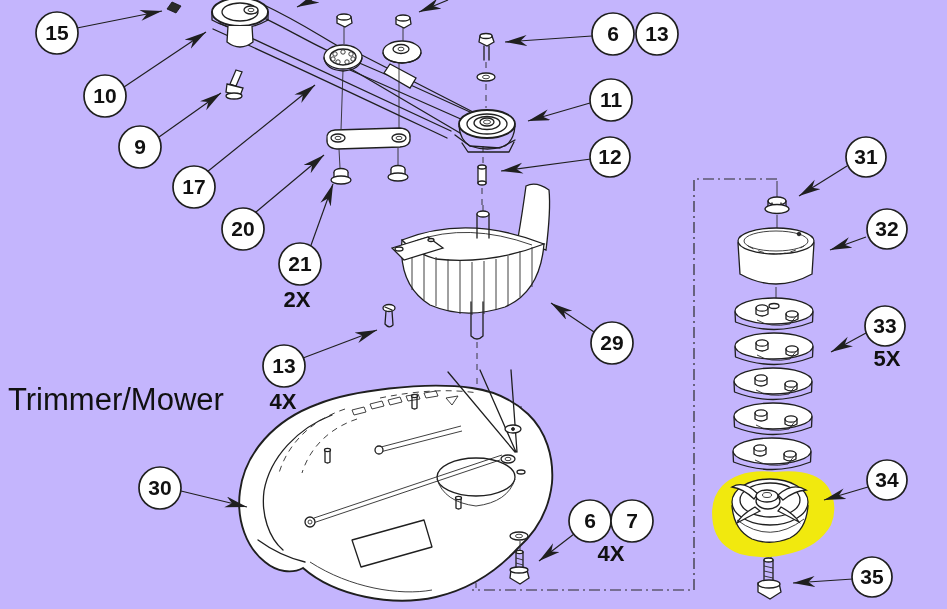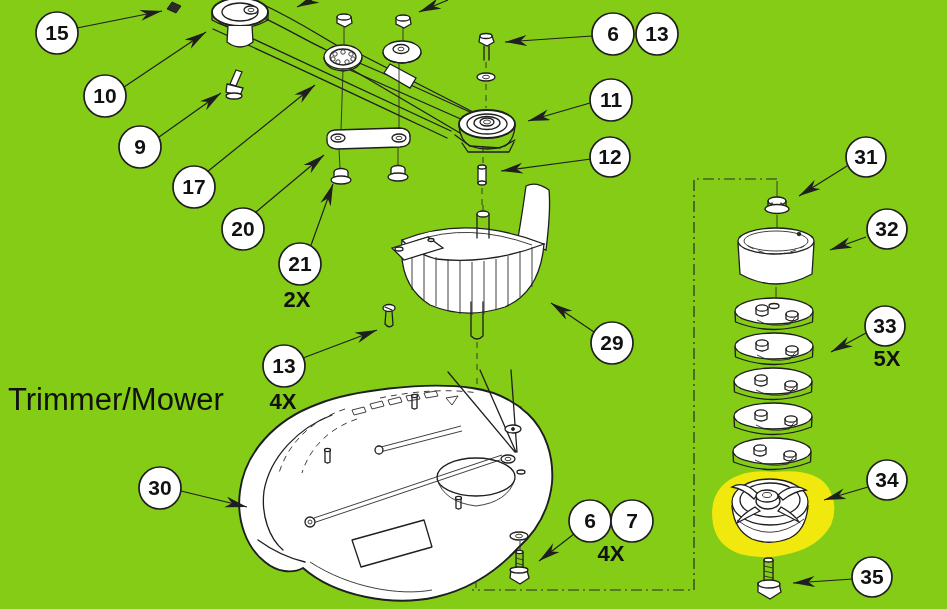--- a/index.html
+++ b/index.html
@@ -1,16 +1,16 @@
 <!DOCTYPE html>
 <html><head>
 <meta charset="utf-8">
 <style>
   html,body{margin:0;padding:0;background:#fff;}
-  .stage{position:relative;width:947px;height:609px;background:#84cc16;overflow:hidden;
+  .stage{position:relative;width:947px;height:609px;background:#c4b5fd;overflow:hidden;
          font-family:"Liberation Sans",sans-serif;}
   svg{position:absolute;left:0;top:0;}
   .ln{fill:none;stroke:#1f1f1f;stroke-width:1.3;stroke-linecap:round;stroke-linejoin:round;}
   .thin{fill:none;stroke:#2a2a2a;stroke-width:.9;}
   .fw{fill:#fff;stroke:#1f1f1f;stroke-width:1.3;}
   .fw2{fill:#fff;stroke:#1f1f1f;stroke-width:1.9;}
   .dark{fill:#2b2b2b;stroke:#111;stroke-width:.8;}
   .dash{stroke-dasharray:6 5;}
   .dashdot{fill:none;stroke:#2a2a2a;stroke-width:1.2;stroke-dasharray:11 4 2 4;}
   .leader{fill:none;stroke:#1f1f1f;stroke-width:1.15;}

